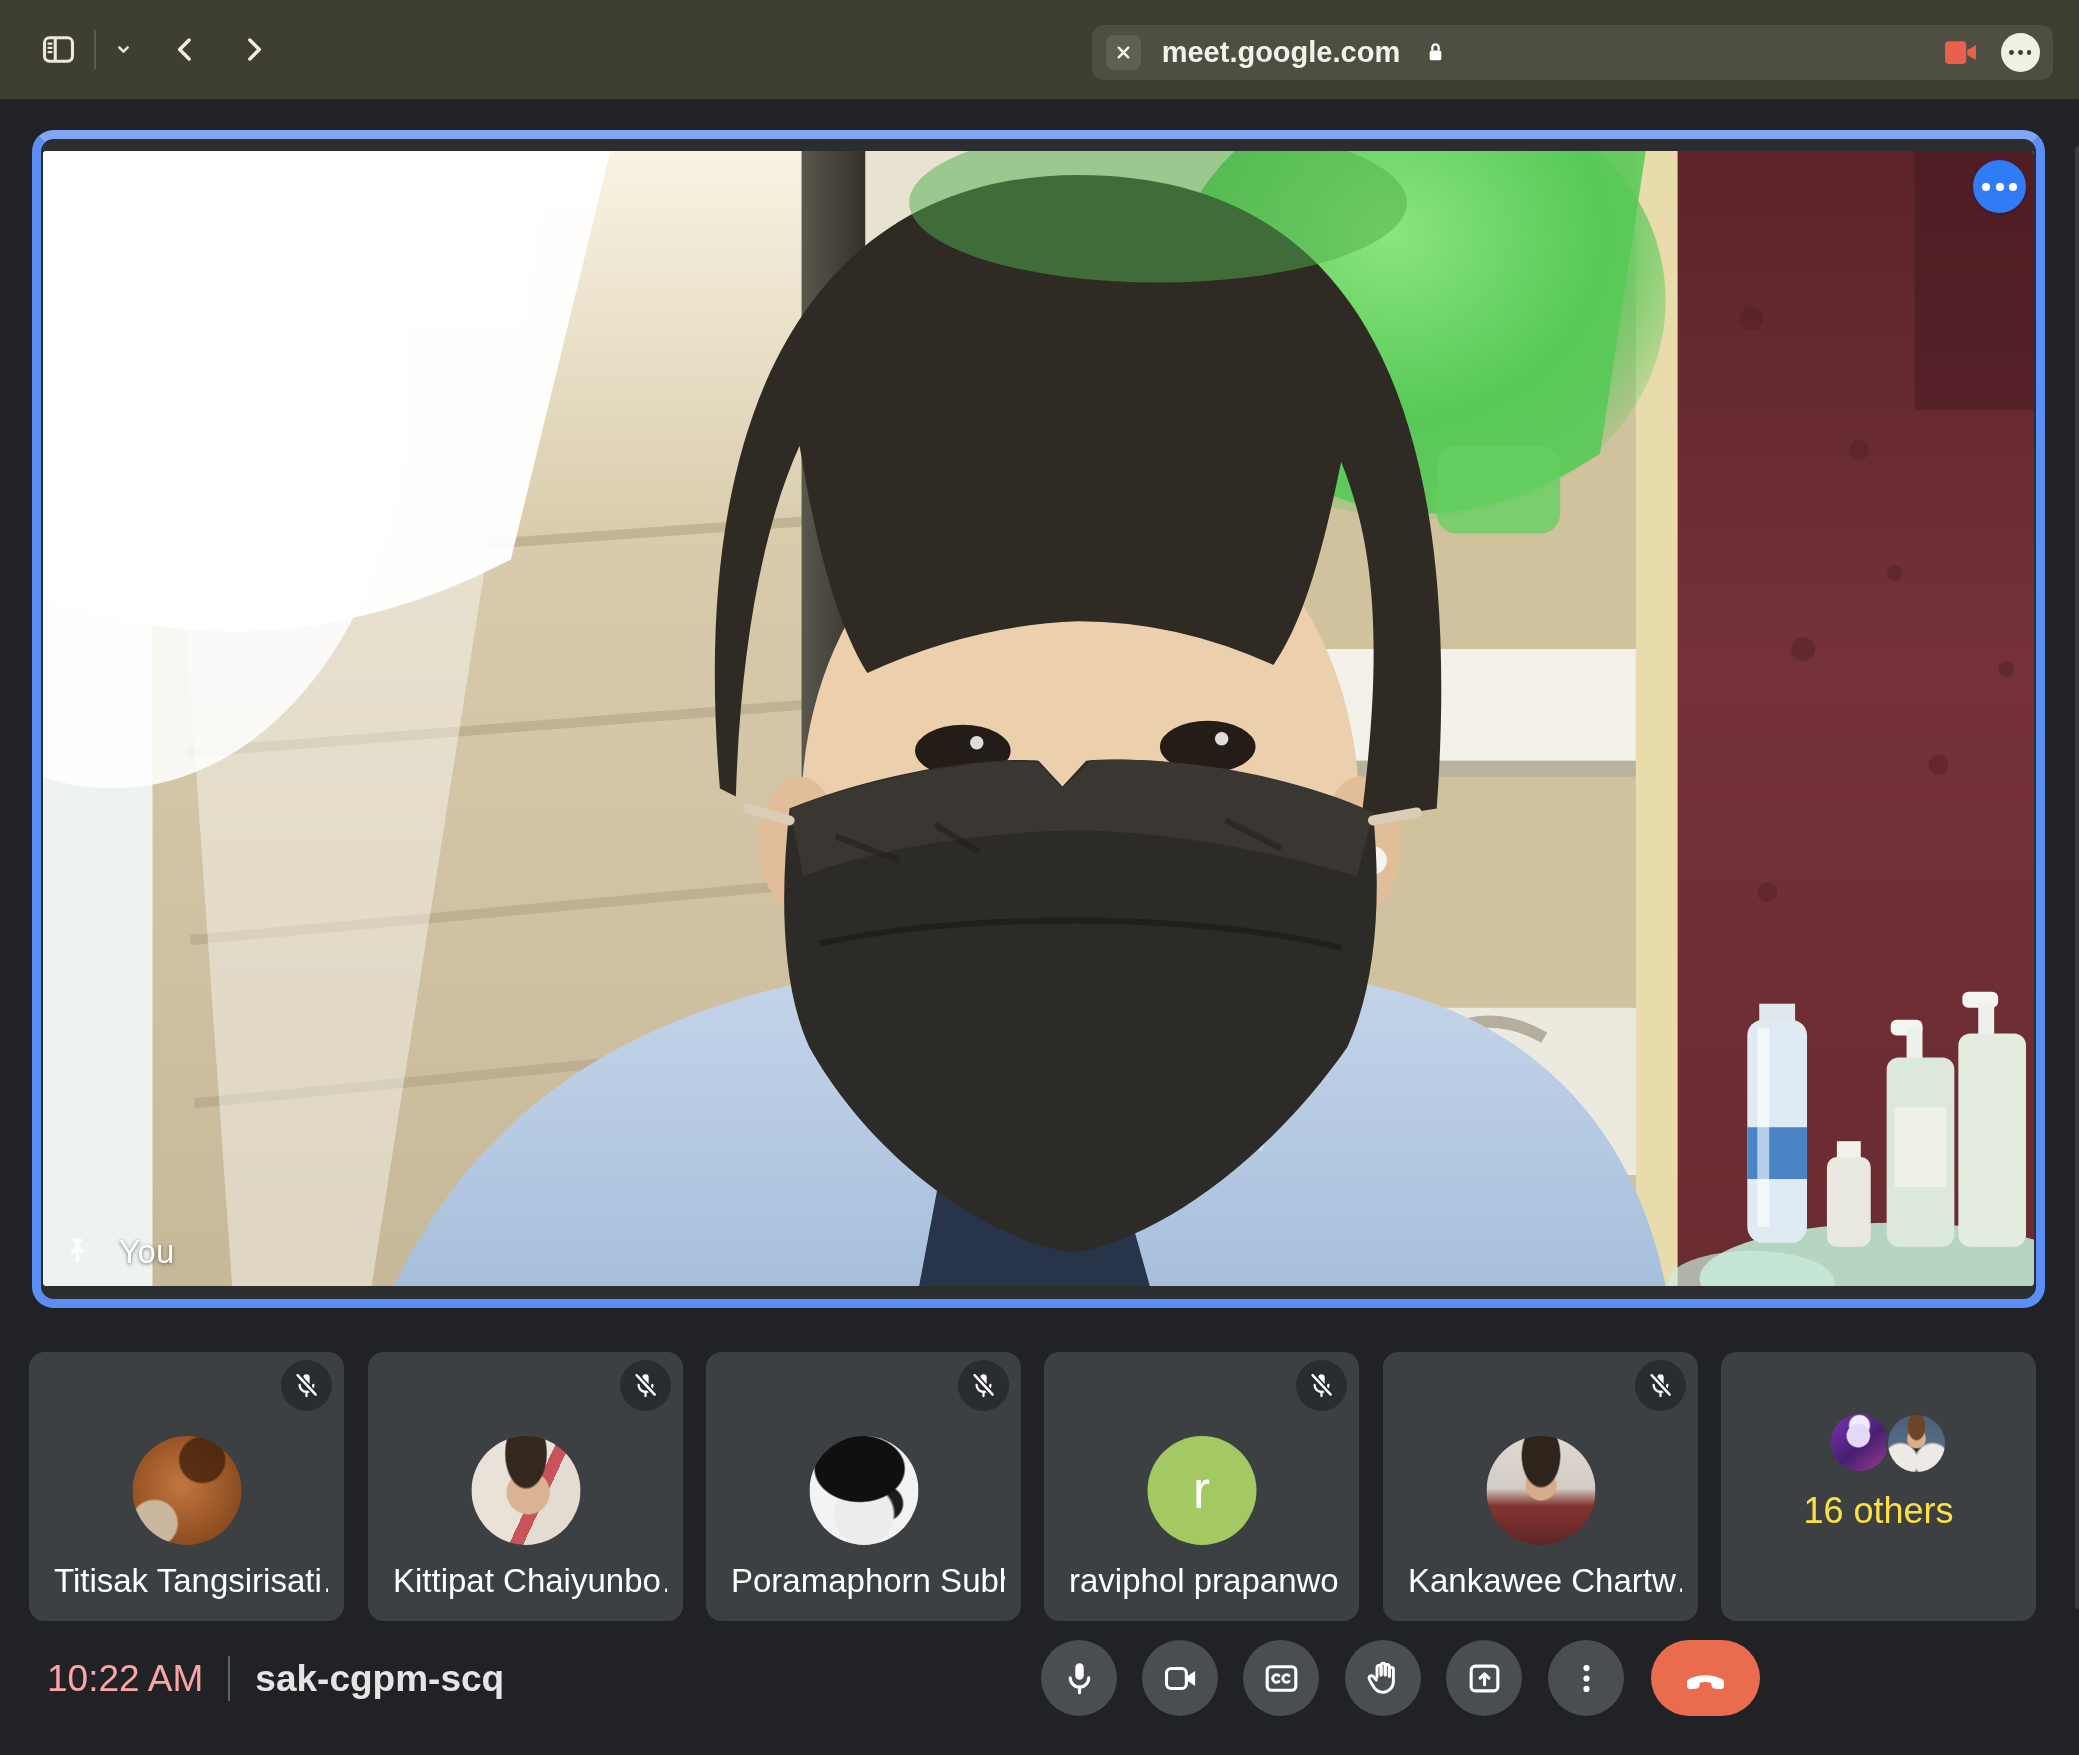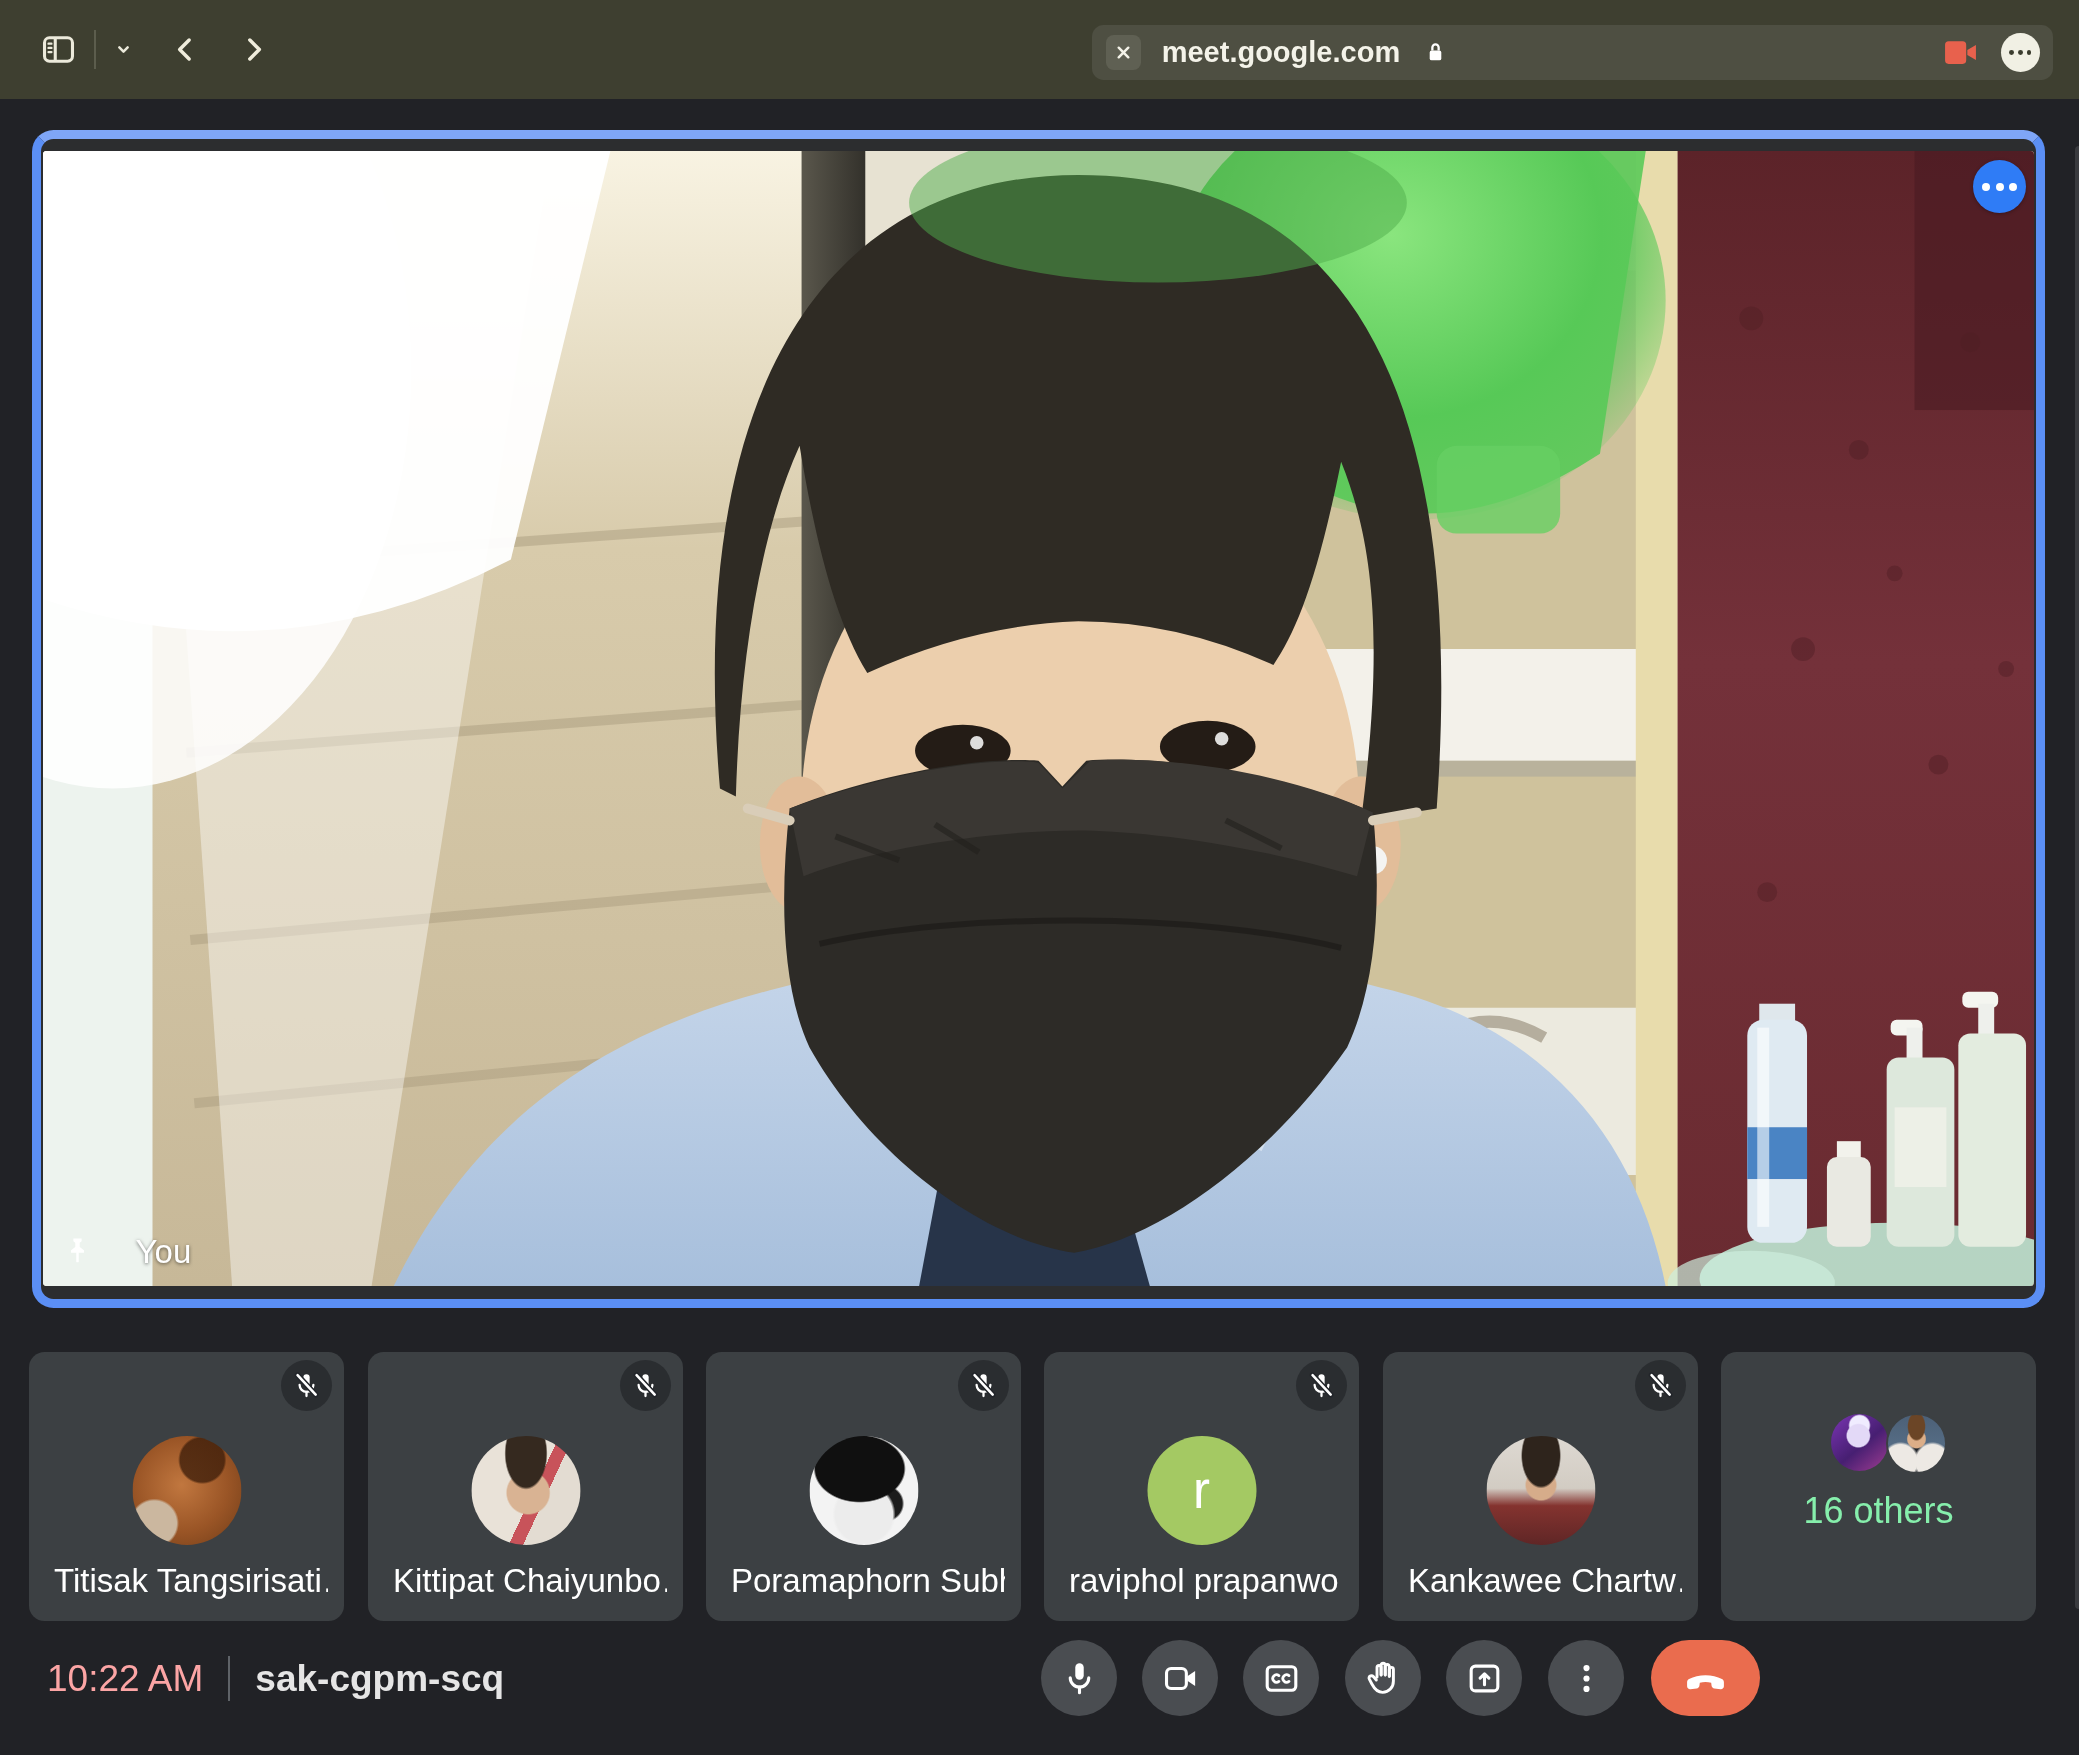--- a/index.html
+++ b/index.html
@@ -16,21 +16,21 @@
   .tab-label{font-size:29px;font-weight:600;color:#f4f3e9;white-space:nowrap;}
   .close-sq{width:35px;height:35px;border-radius:7.8px;background:#5f6053;display:flex;align-items:center;justify-content:center;flex:0 0 auto;}
   .tab-spacer{flex:1;}
   .ellipsis-btn{width:39px;height:39px;border-radius:50%;background:#f1f0e4;display:flex;align-items:center;justify-content:center;gap:3.9px;flex:0 0 auto;}
   .ellipsis-btn i{width:4.9px;height:4.9px;border-radius:50%;background:#3b3c2e;display:block;}
   
   .video-frame{position:absolute;left:32px;top:130px;width:2013px;height:1178px;box-sizing:border-box;
       background:#2c2d2f;border:9.8px solid #5b8ff5;border-top-color:#7fa6f7;border-radius:21.5px;}
   .video-content{position:absolute;left:2px;right:2px;top:11.7px;bottom:12.7px;overflow:hidden;border-radius:3.9px;background:#d9cdb4;}
   .scene{width:100%;height:100%;display:block;}
-  .you-chip{position:absolute;left:17.6px;bottom:15.6px;display:flex;align-items:center;gap:42px;
+  .you-chip{position:absolute;left:17.6px;bottom:15.6px;display:flex;align-items:center;gap:25px;
       color:#fff;text-shadow:0 1px 3.9px rgba(0,0,0,.55);}
   .you-chip .txt{font-size:33px;font-weight:500;}
   .stage-more{position:absolute;right:7.8px;top:9.8px;width:53px;height:53px;border-radius:50%;background:#2f7cf6;
       display:flex;align-items:center;justify-content:center;gap:5.9px;box-shadow:0 1px 3.9px rgba(0,0,0,.3);}
   .stage-more i{width:7.8px;height:7.8px;border-radius:50%;background:#fff;display:block;}
   .edge-sliver{position:absolute;right:0;top:146px;width:3.9px;height:1463px;background:#3a3b3f;border-radius:3.9px 0 0 3.9px;}
   
   .tile{position:absolute;top:1352px;width:315px;height:269px;background:#3c4043;border-radius:15.6px;}
   .mic-badge{position:absolute;top:7.8px;right:11.7px;width:51px;height:51px;border-radius:50%;
       background:rgba(28,29,32,.55);display:flex;align-items:center;justify-content:center;}
@@ -56,21 +56,21 @@
   .pair-av.right{left:168px;top:64px;border:2.9px solid #3c4043;box-sizing:content-box;margin:-2.9px;}
   .av-purple{background:radial-gradient(circle at 48% 38%,#e3d9f7 0 24%,rgba(0,0,0,0) 27%),
           radial-gradient(circle at 50% 20%,#f0ecff 0 18%,rgba(0,0,0,0) 21%),
           linear-gradient(140deg,#7b35b4 0%,#471f72 55%,#a03d92 100%);}
   .av-rick{background:radial-gradient(ellipse at 50% 20%,#6b4526 0 20%,rgba(0,0,0,0) 23%),
           radial-gradient(circle at 50% 42%,#dcae88 0 20%,rgba(0,0,0,0) 23%),
           radial-gradient(ellipse at 22% 82%,#ede9e4 0 26%,rgba(0,0,0,0) 30%),
           radial-gradient(ellipse at 78% 82%,#ede9e4 0 26%,rgba(0,0,0,0) 30%),
           radial-gradient(ellipse at 50% 88%,#23272d 0 26%,rgba(0,0,0,0) 30%),
           linear-gradient(180deg,#4c6077 0%,#5d7790 100%);}
-  .others-label{position:absolute;left:0;right:0;top:138px;text-align:center;font-size:36px;font-weight:500;color:#86efac;}
+  .others-label{position:absolute;left:0;right:0;top:138px;text-align:center;font-size:36px;font-weight:500;color:#fde047;}
   
   .bottombar{position:absolute;left:0;top:1621px;width:2079px;height:135px;background:#212226;}
   .meta{position:absolute;left:47px;top:0;height:115px;display:flex;align-items:center;gap:25px;}
   .time{font-size:37px;font-weight:500;color:#fca5a5;}
   .meta-div{width:2px;height:45px;background:#5f6368;}
   .mcode{font-size:37px;font-weight:600;color:#e5e5e5;}
   .ctl{position:absolute;top:1640px;width:76px;height:76px;border-radius:50%;background:#4a4d51;
       display:flex;align-items:center;justify-content:center;}
   .ctl.end{width:109px;border-radius:38px;background:#ea6c4e;}
   svg{display:block;}

